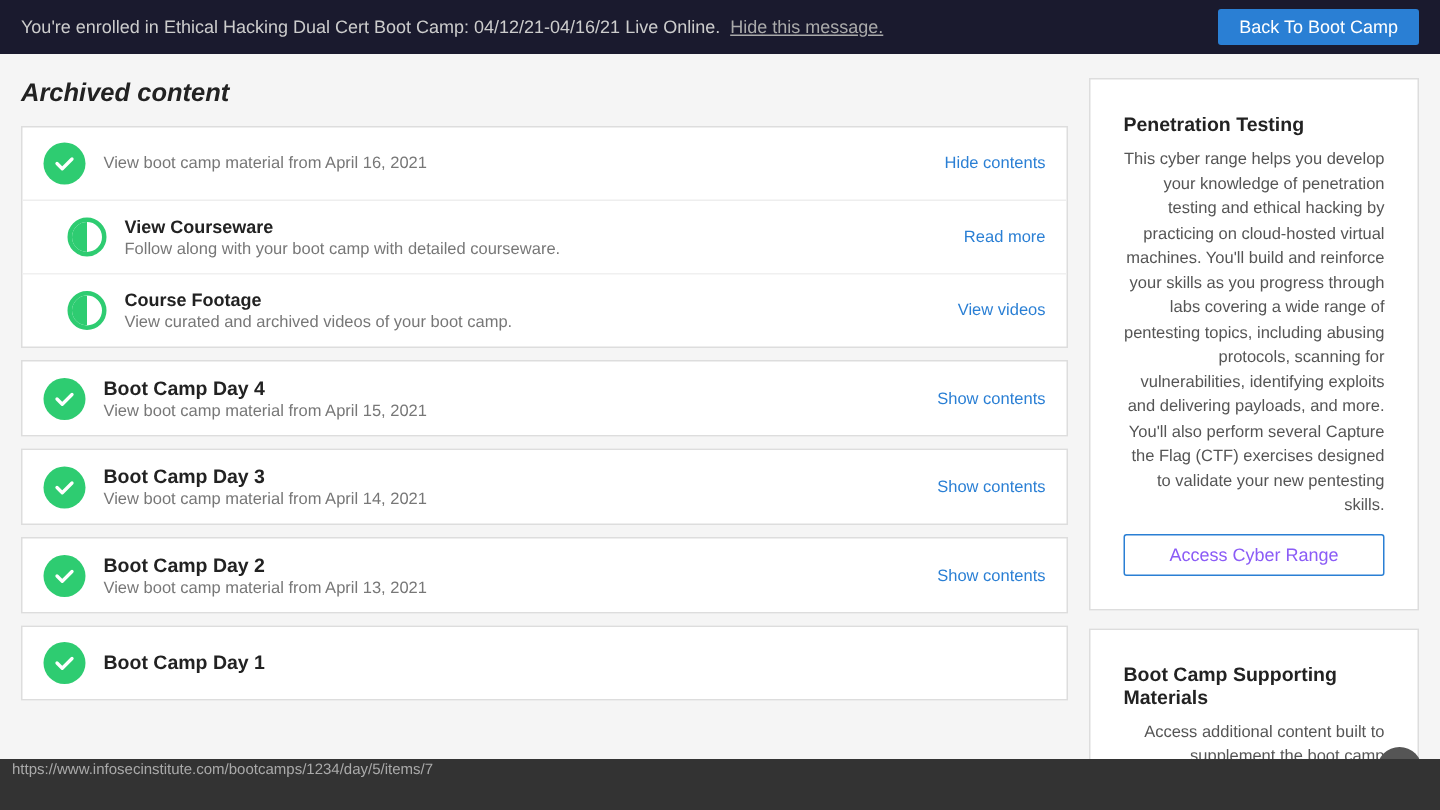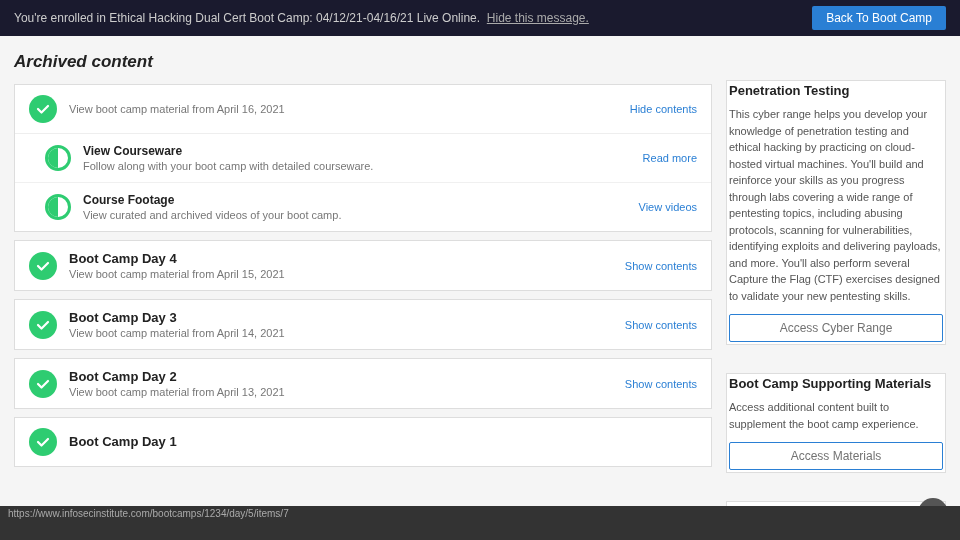--- a/index.html
+++ b/index.html
@@ -156,42 +156,42 @@
       cursor: pointer;
     }
     
     .sidebar {
       width: 220px;
       flex-shrink: 0;
     }
     .sidebar-card {
       background: white;
       border: 1px solid #ddd;
-      padding: 2px;
+      padding: 22px;
       margin-bottom: 12px;
-      margin-top: 28px;
     }
     .sidebar-card h3 {
       font-size: 13px;
       font-weight: bold;
       color: #222;
       margin-bottom: 8px;
     }
     .sidebar-card p {
       font-size: 11px;
       color: #555;
       line-height: 1.5;
       margin-bottom: 10px;
+      text-align: right;
     }
     .sidebar-btn {
       display: block;
       width: 100%;
       background: white;
       border: 1px solid #2a7fd4;
-      color: #737373;
+      color: #8b5cf6;
       font-size: 12px;
       padding: 6px 0;
       text-align: center;
       cursor: pointer;
       border-radius: 2px;
     }
     
     .help-icon {
       position: fixed;
       bottom: 12px;

